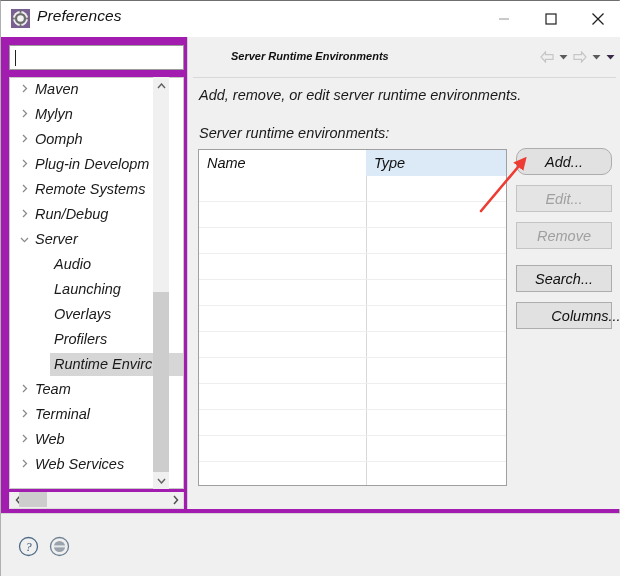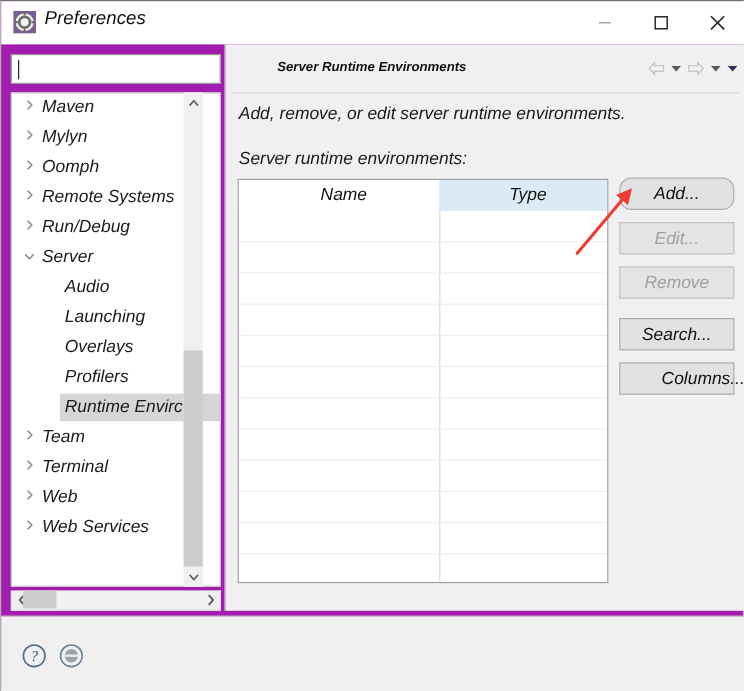--- a/index.html
+++ b/index.html
@@ -134,21 +134,21 @@
     font-size: 14.5px; color: #1a1a1a;
   }
   .list-label {
     position: absolute; left: 11px; top: 88px;
     font-size: 14.5px; color: #1a1a1a;
   }
 
   
   .table {
     position: absolute; left: 10px; top: 112px; width: 309px; height: 337px;
-    background: #fff; border: 1px solid #a0a0a0; overflow: hidden; text-align: center;
+    background: #fff; border: 1px solid #a0a0a0; overflow: hidden;
   }
   .thead { position: relative; height: 26px; background: #fff; }
   .th {
     position: absolute; top: 0; height: 26px; line-height: 26px;
     font-size: 14.5px; color: #111; padding-left: 8px;
   }
   .th.name { left: 0; width: 167px; }
   .th.type { left: 167px; width: 140px; background: #dceaf7; }
   .tbody { position: relative; }
   .trow { height: 26px; border-bottom: 1px solid #eeeeee; }
@@ -253,20 +253,26 @@
       <div class="tree-item">
         <span class="tw"><svg width="7" height="9" viewBox="0 0 7 9">
             <polyline points="2,1 5.5,4.5 2,8" fill="none" stroke="#8a8a8a" stroke-width="1.3"></polyline>
           </svg></span>
         <span class="lbl">Oomph</span>
       </div>
       <div class="tree-item">
         <span class="tw"><svg width="7" height="9" viewBox="0 0 7 9">
             <polyline points="2,1 5.5,4.5 2,8" fill="none" stroke="#8a8a8a" stroke-width="1.3"></polyline>
           </svg></span>
+        <span class="lbl">Plug-in Developm</span>
+      </div>
+      <div class="tree-item">
+        <span class="tw"><svg width="7" height="9" viewBox="0 0 7 9">
+            <polyline points="2,1 5.5,4.5 2,8" fill="none" stroke="#8a8a8a" stroke-width="1.3"></polyline>
+          </svg></span>
         <span class="lbl">Remote Systems</span>
       </div>
       <div class="tree-item">
         <span class="tw"><svg width="7" height="9" viewBox="0 0 7 9">
             <polyline points="2,1 5.5,4.5 2,8" fill="none" stroke="#8a8a8a" stroke-width="1.3"></polyline>
           </svg></span>
         <span class="lbl">Run/Debug</span>
       </div>
       <div class="tree-item">
         <span class="tw"><svg width="9" height="7" viewBox="0 0 9 7">

